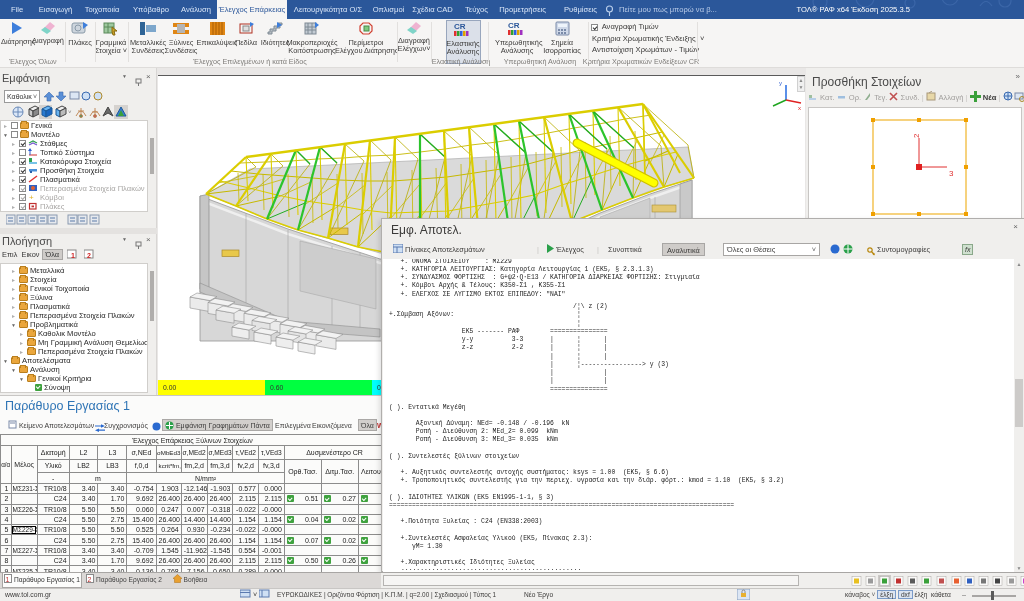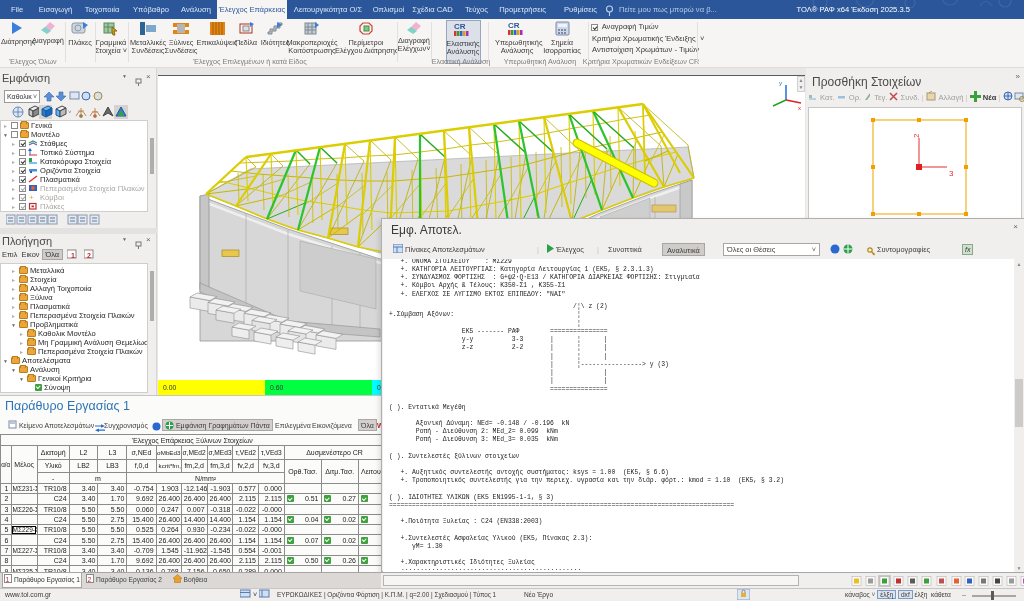--- a/index.html
+++ b/index.html
@@ -483,21 +483,21 @@
             <line x1="2" y1="7" x2="2" y2="1" stroke="#3060d0"></line>
             <polygon points="2,0 4,3 0,3" fill="#3060d0"></polygon>
           </svg><span class="">Τοπικό Σύστημα</span></div>
         <div class="row tree" style="padding-left:10px"><span class="exp" style="color:#b0b0b0;font-size:5px">►</span><span class="cbc"></span><svg width="10" height="8" style="vertical-align:-1px;margin-right:2px">
             <rect x="1" y="1" width="3" height="6" fill="#30a050"></rect>
             <rect x="1" y="5" width="8" height="2" fill="#77c4e8"></rect>
           </svg><span class="">Κατακόρυφα Στοιχεία</span></div>
         <div class="row tree" style="padding-left:10px"><span class="exp" style="color:#b0b0b0;font-size:5px">►</span><span class="cbc"></span><svg width="10" height="8" style="vertical-align:-1px;margin-right:2px">
             <rect x="1" y="3" width="8" height="2.5" fill="#4a90d9"></rect>
             <rect x="2" y="5" width="2" height="2" fill="#2a60a9"></rect>
-          </svg><span class="">Οριζόντια Στοιχεία</span></div>
+          </svg><span class="">Προσθήκη Στοιχεία</span></div>
         <div class="row tree" style="padding-left:10px"><span class="exp" style="color:#b0b0b0;font-size:5px">►</span><span class="cbc"></span><svg width="10" height="8" style="vertical-align:-1px;margin-right:2px">
             <line x1="1" y1="7" x2="9" y2="1" stroke="#e03030" stroke-width="1.4"></line>
           </svg><span class="">Πλασματικά</span></div>
         <div class="row tree" style="padding-left:10px"><span class="exp" style="color:#b0b0b0;font-size:5px">►</span><span class="cbc cbg"></span><svg width="10" height="8" style="vertical-align:-1px;margin-right:2px">
             <rect x="1" y="1" width="8" height="6" fill="#3060c0"></rect>
             <circle cx="5" cy="4" r="2" fill="#e06030"></circle>
           </svg><span class="gray">Πεπερασμένα Στοιχεία Πλακών</span></div>
         <div class="row tree" style="padding-left:10px"><span class="exp" style="color:#b0b0b0;font-size:5px">►</span><span class="cbc cbg"></span><svg width="10" height="8" style="vertical-align:-1px;margin-right:2px">
             <text x="1" y="7" font-size="8" fill="#e0b020">+</text>
           </svg><span class="gray">Κόμβοι</span></div>
@@ -562,21 +562,21 @@
       <div class="abs" style="left:2px;top:181px;font-size:7.4px;color:#333">Επιλ&nbsp;&nbsp;Εικον&nbsp;<span style="background:#cfccc9;border:1px solid #a8a6a4;padding:0 3px">Όλα</span>&nbsp;&nbsp;<svg width="11" height="10" style="vertical-align:-2px">
           <rect x="0" y="1" width="9" height="8" fill="#fff" stroke="#888"></rect>
           <text x="4" y="9" font-size="7" fill="#d02020" font-weight="bold">1</text>
         </svg>&nbsp;&nbsp;&nbsp;<svg width="11" height="10" style="vertical-align:-2px">
           <rect x="0" y="1" width="9" height="8" fill="#fff" stroke="#888"></rect>
           <text x="3" y="9" font-size="7" fill="#d02020" font-weight="bold">2</text>
         </svg></div>
       <div class="abs" style="left:0;top:195px;width:148px;height:130px;background:#fff;border:1px solid #d0cecb;overflow:hidden;padding-top:2px">
         <div class="row tree" style="padding-left:10px"><span class="exp" style="color:#b0b0b0;font-size:5px">►</span><span class="fold"></span><span>Μεταλλικά</span></div>
         <div class="row tree" style="padding-left:10px"><span class="exp" style="color:#b0b0b0;font-size:5px">►</span><span class="fold"></span><span>Στοιχεία</span></div>
-        <div class="row tree" style="padding-left:10px"><span class="exp" style="color:#b0b0b0;font-size:5px">►</span><span class="fold"></span><span>Αλλαγή Τοιχοποιία</span></div>
+        <div class="row tree" style="padding-left:10px"><span class="exp" style="color:#b0b0b0;font-size:5px">►</span><span class="fold"></span><span>Γενικοί Τοιχοποιία</span></div>
         <div class="row tree" style="padding-left:10px"><span class="exp" style="color:#b0b0b0;font-size:5px">►</span><span class="fold"></span><span>Ξύλινα</span></div>
         <div class="row tree" style="padding-left:10px"><span class="exp" style="color:#b0b0b0;font-size:5px">►</span><span class="fold"></span><span>Πλασματικά</span></div>
         <div class="row tree" style="padding-left:10px"><span class="exp" style="color:#b0b0b0;font-size:5px">►</span><span class="fold"></span><span>Πεπερασμένα Στοιχεία Πλακών</span></div>
         <div class="row tree" style="padding-left:10px"><span class="exp" style="color:#666;font-size:5px">▼</span><span class="fold"></span><span>Προβληματικά</span></div>
         <div class="row tree" style="padding-left:18px"><span class="exp" style="color:#b0b0b0;font-size:5px">►</span><span class="fold"></span><span>Καθολικ Μοντέλο</span></div>
         <div class="row tree" style="padding-left:18px"><span class="exp" style="color:#b0b0b0;font-size:5px">►</span><span class="fold"></span><span>Μη Γραμμική Ανάλυση Θεμελίωσης</span></div>
         <div class="row tree" style="padding-left:18px"><span class="exp" style="color:#b0b0b0;font-size:5px">►</span><span class="fold"></span><span>Πεπερασμένα Στοιχεία Πλακών</span></div>
         <div class="row tree" style="padding-left:2px"><span class="exp" style="color:#666;font-size:5px">▼</span><span class="fold"></span><span>Αποτελέσματα</span></div>
         <div class="row tree" style="padding-left:10px"><span class="exp" style="color:#666;font-size:5px">▼</span><span class="fold"></span><span>Ανάλυση</span></div>
         <div class="row tree" style="padding-left:18px"><span class="exp" style="color:#666;font-size:5px">▼</span><span class="fold"></span><span>Γενικοί Κριτήρια</span></div>

